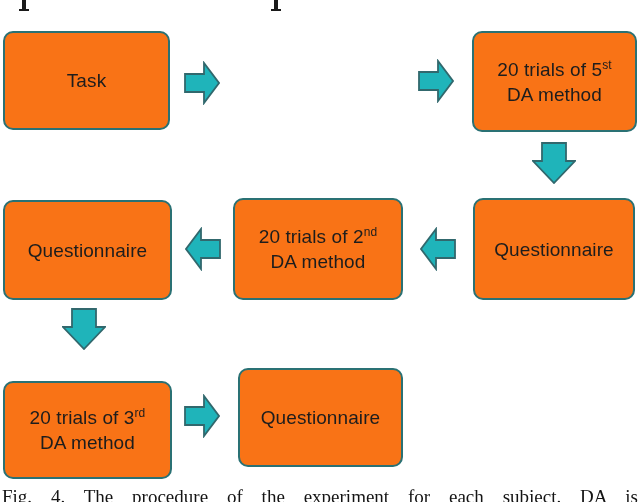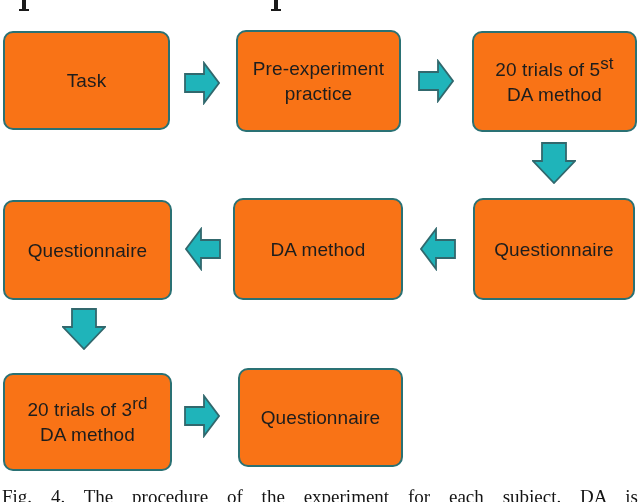--- a/index.html
+++ b/index.html
@@ -39,21 +39,21 @@
     justify-content: center;
   }
   .box-label {
     text-align: center;
     color: var(--box-text, #1d1d1d);
     font-size: 19px;
     line-height: 25px;
     letter-spacing: 0.1px;
   }
   .box-label sup {
-    font-size: 17px;
+    font-size: 12px;
     line-height: 0;
     vertical-align: super;
   }
   .arrow { position: absolute; display: block; }
   .arrow polygon {
     fill: var(--arrow-fill, #1fb4ba);
     stroke: var(--arrow-stroke, #31686d);
     stroke-width: 1.8;
     stroke-linejoin: miter;
   }
@@ -81,26 +81,20 @@
   <div class="box" style="left:3px; top:31px; width:167px; height:99px">
     <div class="box-label">
       <div>Task</div>
     </div>
   </div>
 
   <svg class="arrow" style="left:184px; top:61px" width="36" height="44" viewBox="0 0 36 44">
     <polygon points="1,13 20,13 20,2 35,22 20,42 20,31 1,31"></polygon>
   </svg>
 
-  <div class="box" style="left:236px; top:30px; width:165px; height:102px">
-    <div class="box-label">
-      <div>Pre-experiment</div>
-      <div>practice</div>
-    </div>
-  </div>
 
   <svg class="arrow" style="left:418px; top:59px" width="36" height="44" viewBox="0 0 36 44">
     <polygon points="1,13 20,13 20,2 35,22 20,42 20,31 1,31"></polygon>
   </svg>
 
   <div class="box" style="left:472px; top:31px; width:165px; height:101px">
     <div class="box-label">
       <div><span>20 trials of 5</span><sup>st</sup></div>
       <div>DA method</div>
     </div>
@@ -115,39 +109,40 @@
       <div>Questionnaire</div>
     </div>
   </div>
 
   <svg class="arrow" style="left:420px; top:227px" width="36" height="44" viewBox="0 0 36 44">
     <polygon points="35,13 16,13 16,2 1,22 16,42 16,31 35,31"></polygon>
   </svg>
 
   <div class="box" style="left:233px; top:198px; width:170px; height:102px">
     <div class="box-label">
+      <div><span>20 trials of 2</span><sup>nd</sup></div>
       <div>DA method</div>
     </div>
   </div>
 
   <svg class="arrow" style="left:185px; top:227px" width="36" height="44" viewBox="0 0 36 44">
     <polygon points="35,13 16,13 16,2 1,22 16,42 16,31 35,31"></polygon>
   </svg>
 
   <div class="box" style="left:3px; top:200px; width:169px; height:100px">
     <div class="box-label">
       <div>Questionnaire</div>
     </div>
   </div>
 
   <svg class="arrow" style="left:62px; top:308px" width="44" height="42" viewBox="0 0 44 42">
     <polygon points="10,1 34,1 34,19 43,19 22,41 1,19 10,19"></polygon>
   </svg>
 
-  <div class="box" style="left:3px; top:373px; width:169px; height:98px">
+  <div class="box" style="left:3px; top:381px; width:169px; height:98px">
     <div class="box-label">
       <div><span>20 trials of 3</span><sup>rd</sup></div>
       <div>DA method</div>
     </div>
   </div>
 
   <svg class="arrow" style="left:184px; top:394px" width="36" height="44" viewBox="0 0 36 44">
     <polygon points="1,13 20,13 20,2 35,22 20,42 20,31 1,31"></polygon>
   </svg>
 

